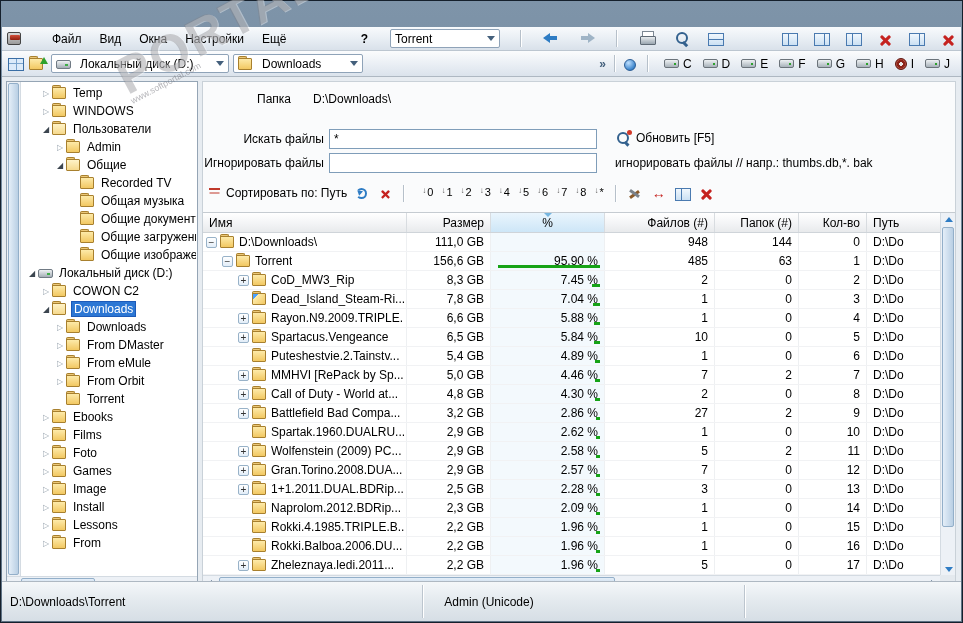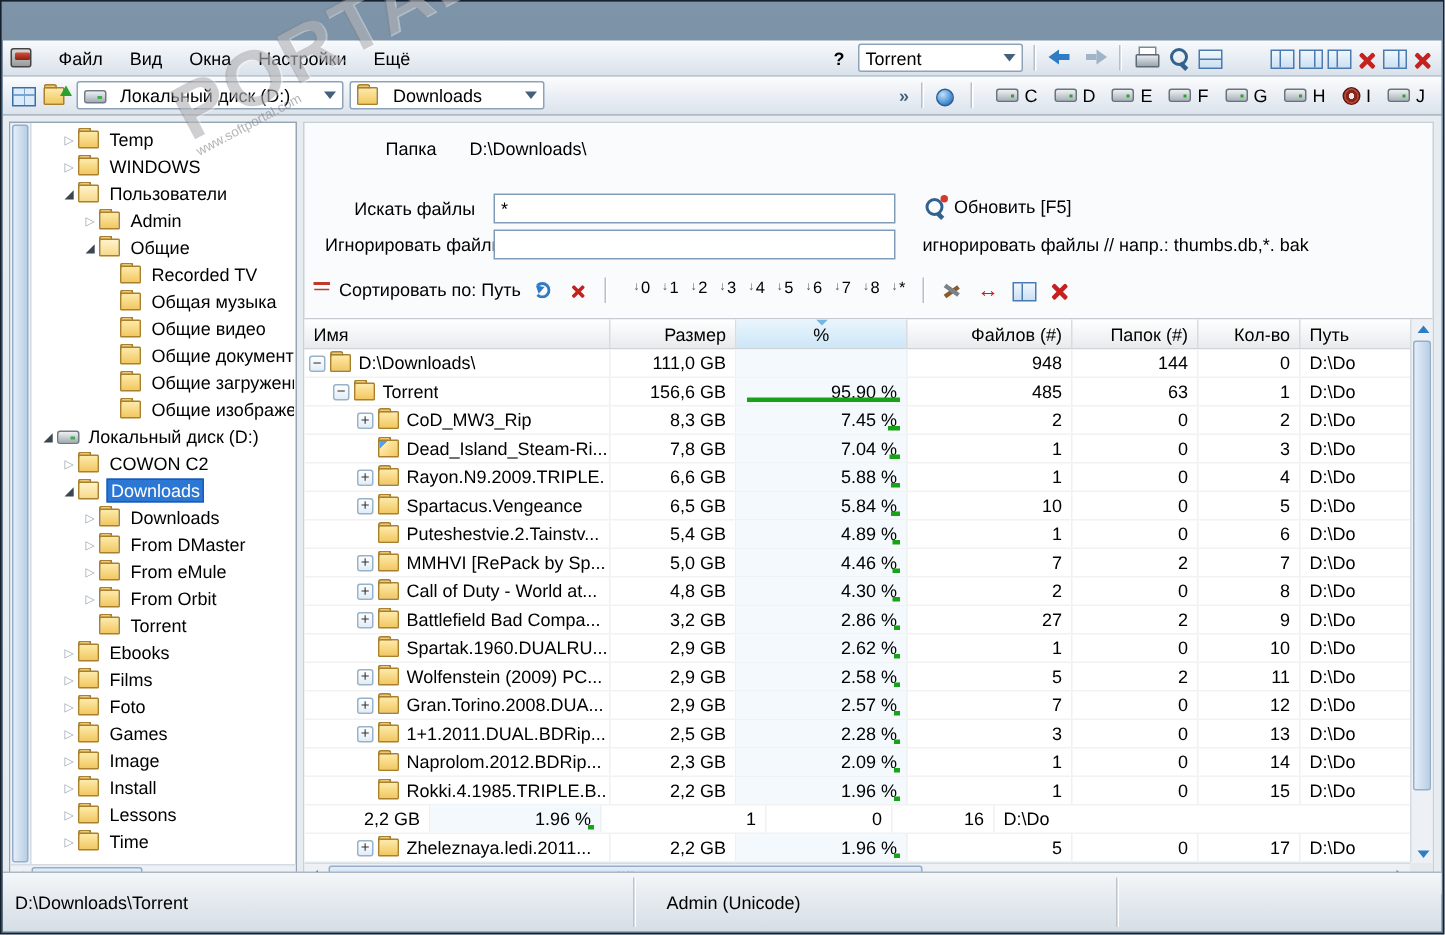--- a/index.html
+++ b/index.html
@@ -20,21 +20,21 @@
     background:linear-gradient(180deg,#93a6b6,#5c7282 48%,#3c5262 52%,#54707f)}
   .wbtn.min,.wbtn.max{width:29px}
   .wbtn.close{width:44px;background:linear-gradient(180deg,#f2b7a6,#d8775f 45%,#b03a24 52%,#c4563c)}
   .wbtn.min::after{content:"";width:9px;height:3px;background:#fff;box-shadow:0 0 2px rgba(255,255,255,.8);margin-top:7px}
   .wbtn.max::after{content:"";width:10px;height:8px;border:2px solid #fff;box-shadow:0 0 2px rgba(255,255,255,.6)}
   .wbtn.close::before,.wbtn.close::after{content:"";position:absolute;width:12px;height:2.5px;background:#fff;left:16px;top:8px;box-shadow:0 0 2px rgba(0,0,0,.5)}
   .wbtn.close::before{transform:rotate(45deg)}
   .wbtn.close::after{transform:rotate(-45deg)}
 
   
-  .menubar{position:absolute;top:26px;left:1px;right:1px;height:24px;display:flex;align-items:center;padding:0 5px;gap:3px;
+  .menubar{position:absolute;top:26px;left:1px;right:1px;height:24px;display:flex;align-items:center;padding:0 5px;gap:16px;
     background:linear-gradient(180deg,#f8fafc,#e7edf3 55%,#d9e1ea);border-bottom:1px solid #bcc6d0}
   .menu-item{padding:2px 9px;cursor:default}
   .sep{width:2px;height:17px;margin:0 4px;border-left:1px solid #b6c0ca;border-right:1px solid #fff;flex:none}
   .help-glyph{font-weight:bold;padding:0 6px}
   .combo{display:flex;align-items:center;height:19px;background:#fff;border:1px solid #8fa3b8;border-radius:2px;padding:0 4px;gap:5px}
   .combo .carr{width:0;height:0;border:4px solid transparent;border-top:5px solid #44607c;margin-top:4px}
   .i16{width:19px;height:17px;position:relative;display:inline-block;flex:none}
   .arrow-left::before{content:"";position:absolute;left:1px;top:3px;border:5px solid transparent;border-right:7px solid #2e7cc4;border-left:none}
   .arrow-left::after{content:"";position:absolute;left:8px;top:6px;width:7px;height:4px;background:#2e7cc4}
   .arrow-right::before{content:"";position:absolute;right:1px;top:3px;border:5px solid transparent;border-left:7px solid #9fb4c6;border-right:none}
@@ -106,21 +106,21 @@
   .tree-hthumb{left:14px;width:74px}
 
   
   .main-panel{position:absolute;left:201px;top:80px;right:6px;bottom:31px;background:#fafbfc;border:1px solid #c9d1d8}
   .folder-line{position:absolute;left:54px;top:10px}
   .folder-line .val{margin-left:22px}
   .stats-line{position:absolute;left:62px;top:26px}
   .frow{position:absolute;left:0;right:0;height:21px}
   .frow.find{top:47px}
   .frow.ignore{top:71px}
-  .flbl{position:absolute;left:13px;width:121px;text-align:center;white-space:nowrap;overflow:hidden;direction:rtl;top:3px}
+  .flbl{position:absolute;left:0;width:121px;text-align:right;white-space:nowrap;overflow:hidden;direction:rtl;top:3px}
   .finput{position:absolute;left:126px;top:0;width:268px;height:20px;border:1px solid #7f9db9;background:#fff;padding:1px 4px;font:inherit}
   .refresh-group{position:absolute;left:412px;top:1px;display:flex;align-items:center;gap:4px}
   .mag-star{width:17px;height:16px;position:relative}
   .mag-star::before{content:"";position:absolute;left:2px;top:2px;width:8px;height:8px;border:2px solid #33618e;border-radius:50%}
   .mag-star::after{content:"";position:absolute;left:11px;top:11px;width:5px;height:2.5px;background:#33618e;transform:rotate(45deg);transform-origin:0 0}
   .mag-star .dot{position:absolute;right:0;top:0;width:5px;height:5px;background:#d23a2a;border-radius:50%}
   .hint{position:absolute;left:412px;top:3px;white-space:nowrap}
 
   
   .sortbar{position:absolute;left:6px;right:6px;top:98px;height:26px;display:flex;align-items:center;gap:4px}
@@ -314,25 +314,20 @@
           <span class="tlabel">Recorded TV</span>
         </div>
         <div class="tree-row" style="padding-left: 46px;">
           <span class="tarr none"></span>
           <span class="ticon folder"></span>
           <span class="tlabel">Общая музыка</span>
         </div>
         <div class="tree-row" style="padding-left: 46px;">
           <span class="tarr none"></span>
           <span class="ticon folder"></span>
-          <span class="tlabel">Общие видео</span>
-        </div>
-        <div class="tree-row" style="padding-left: 46px;">
-          <span class="tarr none"></span>
-          <span class="ticon folder"></span>
           <span class="tlabel">Общие документы</span>
         </div>
         <div class="tree-row" style="padding-left: 46px;">
           <span class="tarr none"></span>
           <span class="ticon folder"></span>
           <span class="tlabel">Общие загруженные</span>
         </div>
         <div class="tree-row" style="padding-left: 46px;">
           <span class="tarr none"></span>
           <span class="ticon folder"></span>
@@ -409,21 +404,21 @@
           <span class="tlabel">Install</span>
         </div>
         <div class="tree-row" style="padding-left: 18px;">
           <span class="tarr collapsed">▷</span>
           <span class="ticon folder"></span>
           <span class="tlabel">Lessons</span>
         </div>
         <div class="tree-row" style="padding-left: 18px;">
           <span class="tarr collapsed">▷</span>
           <span class="ticon folder"></span>
-          <span class="tlabel">Time</span>
+          <span class="tlabel">From</span>
         </div>
       </div>
     <div class="tree-hscroll">
       <span class="hs-arrow left"></span>
       <span class="hs-thumb tree-hthumb"></span>
       <span class="hs-arrow right"></span>
     </div>
   </div>
 
   <div class="main-panel">
@@ -788,20 +783,25 @@
     <div class="cell c2">
               <span>1.96 %</span>
               <span class="bar" style="width: 4px;"></span>
             </div>
     <div class="cell c3">1</div>
     <div class="cell c4">0</div>
     <div class="cell c5">15</div>
     <div class="cell c6">D:\Do</div>
   </div>
           <div class="trow">
+    <div class="cell c0" style="padding-left: 35px;">
+              <span class="pm" style="visibility: hidden;"></span>
+              <span class="ticon folder"></span>
+              <span class="rname">Rokki.Balboa.2006.DU...</span>
+            </div>
     <div class="cell c1">2,2 GB</div>
     <div class="cell c2">
               <span>1.96 %</span>
               <span class="bar" style="width: 4px;"></span>
             </div>
     <div class="cell c3">1</div>
     <div class="cell c4">0</div>
     <div class="cell c5">16</div>
     <div class="cell c6">D:\Do</div>
   </div>

